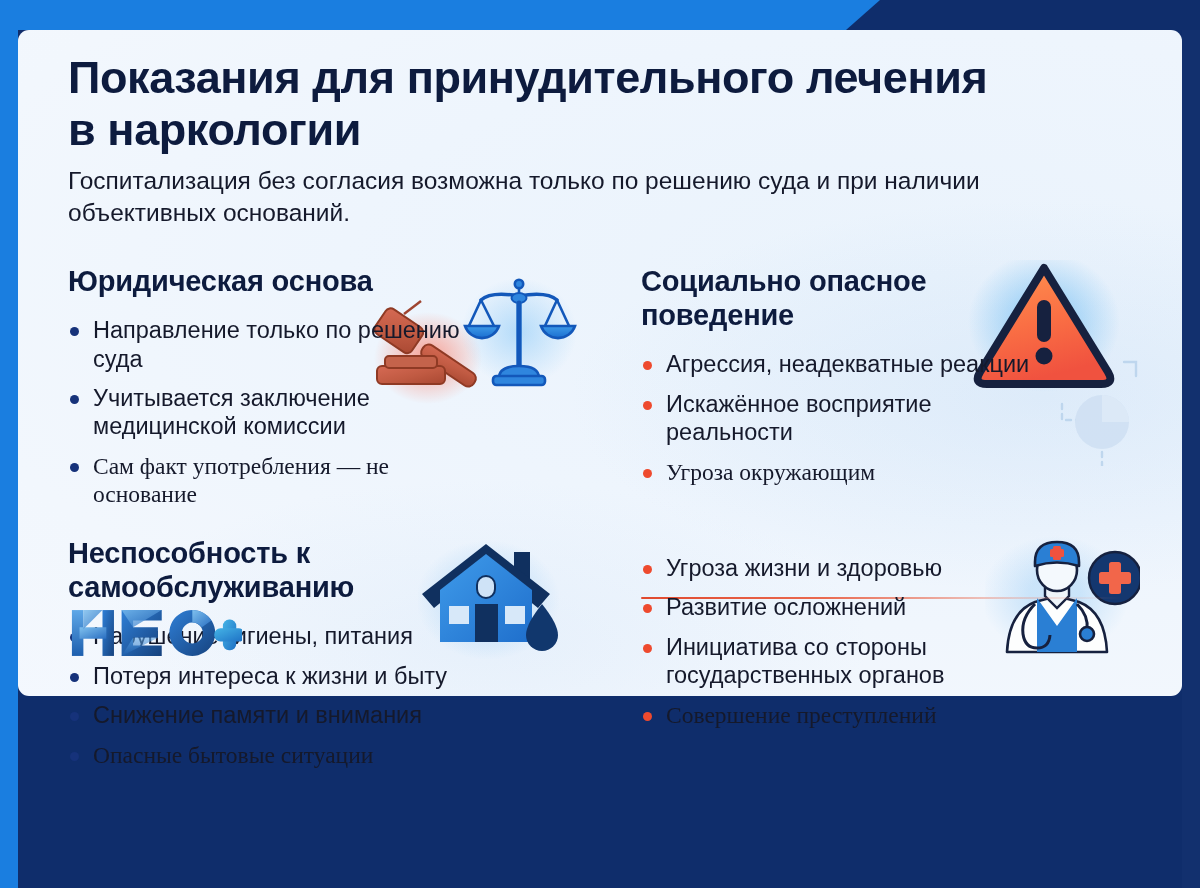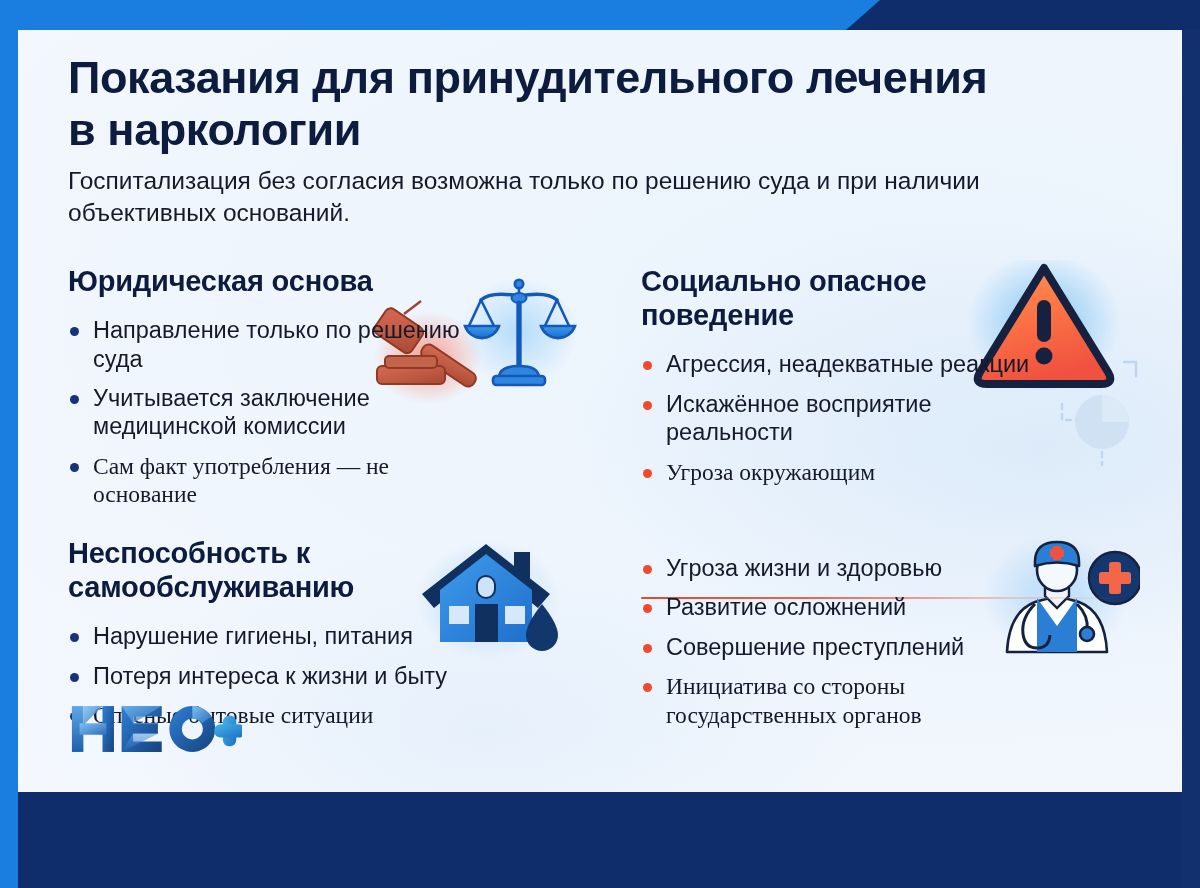--- a/index.html
+++ b/index.html
@@ -32,24 +32,25 @@
   .top-band-blue {
     position:absolute; left:0; top:0; height:30px; width:880px;
     background:#1a7ee0;
     clip-path: polygon(0 0, 100% 0, calc(100% - 34px) 100%, 0 100%);
   }
 
   
   .card {
     position:absolute;
     left:18px; top:30px;
-    width:1164px; height:762px;
+    width:1164px; height:666px;
     background:
       radial-gradient(120% 90% at 78% 38%, #eaf3fc 0%, #eef5fd 42%, #f2f7fd 72%, #f4f8fe 100%),
       linear-gradient(160deg,#f4f9ff 0%, #e9f1fb 55%, #eef5fd 100%);
+    border-radius: 11px;
   }
   .card-sheen {
     position:absolute; inset:0;
     background:
       radial-gradient(58% 42% at 88% 55%, rgba(186,214,243,.30) 0%, rgba(186,214,243,0) 70%),
       radial-gradient(46% 34% at 40% 92%, rgba(198,221,246,.26) 0%, rgba(198,221,246,0) 72%);
     pointer-events:none;
   }
 
   
@@ -285,20 +286,21 @@
             <rect x="87" y="68" width="20" height="18" fill="#d7e8f9"></rect>
 
             <path d="M124 66 q16 20 16 31 a16 16 0 0 1 -32 0 q0 -11 16 -31 z" fill="#11376d"></path>
           </svg>
         </span>
 
         <h2 class="block-title">Неспособность к самообслуживанию</h2>
         <ul class="bullets">
           <li>Нарушение гигиены, питания</li>
           <li>Потеря интереса к жизни и быту</li>
+          <li>Снижение памяти и внимания</li>
           <li>Опасные бытовые ситуации</li>
         </ul>
       </div>
 
       <div class="block r">
         <span class="icon ic-doc">
           <svg viewBox="0 0 155 125" width="155" height="125">
             <defs>
               <radialGradient id="dGlow" cx="50%" cy="50%" r="50%">
                 <stop offset="35%" stop-color="#8fc8f5" stop-opacity=".38"></stop>
@@ -325,22 +327,22 @@
 
             <circle cx="130" cy="44" r="26" fill="#14376f" stroke="#16213f" stroke-width="2.4"></circle>
             <rect x="124" y="28" width="12" height="32" rx="2.5" fill="#f2664a"></rect>
             <rect x="114" y="38" width="32" height="12" rx="2.5" fill="#f2664a"></rect>
           </svg>
         </span>
 
         <ul class="bullets">
           <li class="with-rule">Угроза жизни и здоровью</li>
           <li>Развитие осложнений</li>
+          <li>Инициатива со стороны государственных органов</li>
           <li>Совершение преступлений</li>
-          <li>Инициатива со стороны государственных органов</li>
         </ul>
       </div>
 
     </div>
 
     <div class="logo">
       <svg viewBox="0 0 180 56" width="172" height="54">
         <defs>
           <linearGradient id="lgA" x1="0" y1="0" x2="0" y2="1">
             <stop offset="0%" stop-color="#5fa8e8"></stop>

